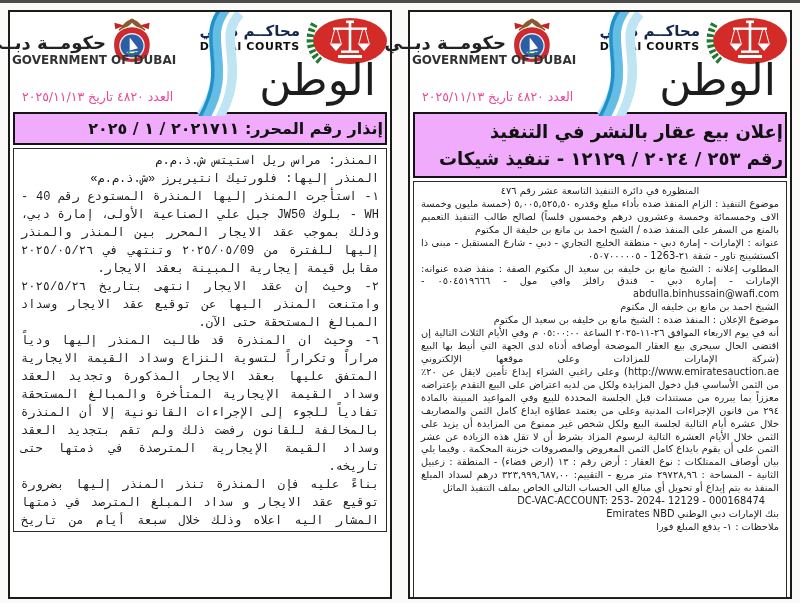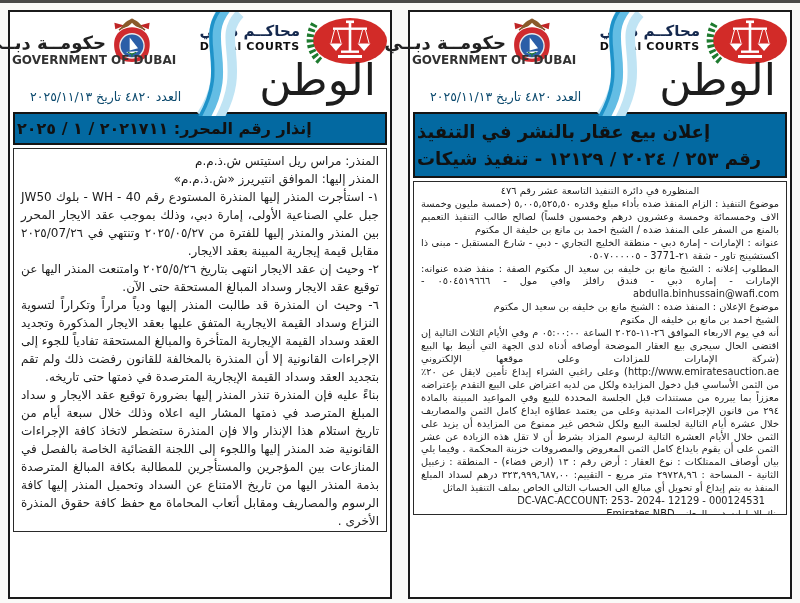--- a/index.html
+++ b/index.html
@@ -19,38 +19,38 @@
   .hdr{position:relative;height:100px;}
   .courts-logo{position:absolute;top:4px;right:2px;}
   .courts-text{position:absolute;top:10px;right:90px;text-align:center;direction:rtl;}
   .courts-ar{font-size:15px;font-weight:bold;color:#15294e;letter-spacing:1px;white-space:nowrap;}
   .courts-en{font-size:11px;font-weight:bold;color:#101010;letter-spacing:0.6px;white-space:nowrap;}
   .swoosh{position:absolute;top:0;left:146px;}
   .gov-crest{position:absolute;top:2px;left:96px;}
   .gov-text{position:absolute;top:20px;left:2px;width:94px;text-align:center;direction:rtl;}
   .gov-ar{font-size:18px;font-weight:bold;color:#222;white-space:nowrap;}
   .gov-en{font-size:12px;font-weight:bold;color:#333;direction:ltr;white-space:nowrap;}
-  .issue-line{position:absolute;top:77px;left:12px;font-size:12.5px;color:#0c4a6e;direction:rtl;white-space:nowrap;margin-left:8px;}
+  .issue-line{position:absolute;top:77px;left:12px;font-size:12.5px;color:#ec4899;direction:rtl;white-space:nowrap;}
   .paper-name{position:absolute;top:46px;right:14px;font-size:44px;font-weight:normal;color:#1d1d1d;direction:rtl;line-height:1;}
 
   
   .title-box{
-    border:2px solid #141414;margin:0 3px;text-align:left;font-weight:bold;
-    direction:rtl;color:#111;background:#0369a1;
+    border:2px solid #141414;margin:0 3px;text-align:right;font-weight:bold;
+    direction:rtl;color:#111;background:#f0abfc;
   }
   .left .title-box{font-size:16px;padding:5px 2px;}
   .right .title-box{font-size:18px;line-height:1.5;padding:4px 2px;}
 
   
   .body-box{
     border:1.5px solid #2a2a2a;margin:3px;padding:3px 7px;direction:rtl;
     text-align:justify;color:#1c1c1c;box-sizing:border-box;overflow:hidden;
   }
-  .left .body-box{font-size:12px;line-height:1.5;height:384px;}
-  .right .body-box{font-size:9.8px;line-height:1.32;height:334px;}
+  .left .body-box{font-size:12px;line-height:1.5;height:384px;font-family:Liberation Mono, monospace;}
+  .right .body-box{font-size:9.8px;line-height:1.32;height:417px;}
   .body-box p{margin:0;}
   .center-line{text-align:center;}
   .acct-line{text-align:left;direction:ltr;padding-right:14px;text-align:right;}
   .bank-line{text-align:right;}
   .notes-line{text-align:right;}
   .signature{font-weight:bold;font-size:19px;text-align:center;margin-top:8px;direction:rtl;}
 </style>
 </head>
 <body>
 
@@ -109,22 +109,22 @@
     </span>
     <div class="issue-line">العدد ٤٨٢٠ تاريخ ٢٠٢٥/١١/١٣</div>
     <div class="paper-name">الوطن</div>
   </div>
 
   <div class="title-box">إنذار رقم المحرر: ٢٠٢١٧١١ / ١ / ٢٠٢٥</div>
 
   <div class="body-box">
     <div>
         <p>المنذر: مراس ريل استيتس ش.ذ.م.م</p>
-        <p>المنذر إليها: الموافق انتيريرز «ش.ذ.م.م»</p>
-        <p>١- استأجرت المنذر إليها المنذرة المستودع رقم 40 - WH - بلوك JW50 جبل علي الصناعية الأولى، إمارة دبي، وذلك بموجب عقد الايجار المحرر بين المنذر والمنذر إليها للفترة من ٢٠٢٥/٠٥/٢٧ وتنتهي في ٢٠٢٥/07/٢٦ مقابل قيمة إيجارية المبينة بعقد الايجار.</p>
+        <p>المنذر إليها: فلورتيك انتيريرز «ش.ذ.م.م»</p>
+        <p>١- استأجرت المنذر إليها المنذرة المستودع رقم 40 - WH - بلوك JW50 جبل علي الصناعية الأولى، إمارة دبي، وذلك بموجب عقد الايجار المحرر بين المنذر والمنذر إليها للفترة من ٢٠٢٥/٠٥/09 وتنتهي في ٢٠٢٥/٠٥/٢٦ مقابل قيمة إيجارية المبينة بعقد الايجار.</p>
         <p>٢- وحيث إن عقد الايجار انتهى بتاريخ ٢٠٢٥/٥/٢٦ وامتنعت المنذر اليها عن توقيع عقد الايجار وسداد المبالغ المستحقة حتى الآن.</p>
         <p>٦- وحيث ان المنذرة قد طالبت المنذر إليها ودياً مراراً وتكراراً لتسوية النزاع وسداد القيمة الايجارية المتفق عليها بعقد الايجار المذكورة وتجديد العقد وسداد القيمة الإيجارية المتأخرة والمبالغ المستحقة تفادياً للجوء إلى الإجراءات القانونية إلا أن المنذرة بالمخالفة للقانون رفضت ذلك ولم تقم بتجديد العقد وسداد القيمة الإيجارية المترصدة في ذمتها حتى تاريخه.</p>
         <p>بناءً عليه فإن المنذرة تنذر المنذر إليها بضرورة توقيع عقد الايجار و سداد المبلغ المترصد في ذمتها المشار اليه اعلاه وذلك خلال سبعة أيام من تاريخ استلام هذا الإنذار والا فإن المنذرة ستضطر لاتخاذ كافة الإجراءات القانونية ضد المنذر إليها واللجوء إلى اللجنة القضائية الخاصة بالفصل في المنازعات بين المؤجرين والمستأجرين للمطالبة بكافة المبالغ المترصدة بذمة المنذر اليها من تاريخ الامتناع عن السداد وتحميل المنذر إليها كافة الرسوم والمصاريف ومقابل أتعاب المحاماة مع حفظ كافة حقوق المنذرة الأخرى .</p>
       </div>
     <div class="signature">الكاتب العدل</div>
   </div>
 </div>
 
 <div class="panel right">
   <div class="hdr">
@@ -183,23 +183,23 @@
 
   <div class="title-box">
     <div>إعلان بيع عقار بالنشر في التنفيذ</div>
     <div>رقم ٢٥٣ / ٢٠٢٤ / ١٢١٢٩ - تنفيذ شيكات</div>
   </div>
 
   <div class="body-box">
     <p class="center-line">المنظورة في دائرة التنفيذ التاسعة عشر رقم ٤٧٦</p>
     <div>
         <p>موضوع التنفيذ : الزام المنفذ ضده بأداء مبلغ وقدره ٥,٠٠٥,٥٢٥,٥٠ (خمسة مليون وخمسة الاف وخمسمائة وخمسة وعشرون درهم وخمسون فلساً) لصالح طالب التنفيذ التعميم بالمنع من السفر على المنفذ ضده / الشيخ احمد بن مانع بن خليفة ال مكتوم</p>
-        <p>عنوانه : الإمارات - إمارة دبي - منطقة الخليج التجاري - دبي - شارع المستقبل - مبنى ذا اكستشينج تاور - شقة ٢١-3771 - ٠٥٠٧٠٠٠٠٠٥</p>
+        <p>عنوانه : الإمارات - إمارة دبي - منطقة الخليج التجاري - دبي - شارع المستقبل - مبنى ذا اكستشينج تاور - شقة ٢١-1263 - ٠٥٠٧٠٠٠٠٠٥</p>
         <p>المطلوب إعلانه : الشيخ مانع بن خليفه بن سعيد ال مكتوم الصفة : منفذ ضده عنوانه: الإمارات - إمارة دبي - فندق رافلز وافي مول - ٠٥٠٤٥١٩٦٦٦ - abdulla.binhussain@wafi.com</p>
+        <p>الشيخ احمد بن مانع بن خليفه ال مكتوم</p>
         <p>موضوع الإعلان : المنفذ ضده : الشيخ مانع بن خليفه بن سعيد ال مكتوم</p>
-        <p>الشيخ احمد بن مانع بن خليفه ال مكتوم</p>
         <p>أنه في يوم الاربعاء الموافق ٢٦-١١-٢٠٢٥ الساعة ٠٥:٠٠:٠٠ م وفي الأيام الثلاث التالية إن اقتضى الحال سيجرى بيع العقار الموضحة أوصافه أدناه لدى الجهة التي أنيط بها البيع (شركة الإمارات للمزادات وعلى موقعها الإلكتروني http://www.emiratesauction.ae) وعلى راغبي الشراء إيداع تأمين لايقل عن ٢٠٪ من الثمن الأساسي قبل دخول المزايدة ولكل من لديه اعتراض على البيع التقدم بإعتراضه معززاً بما يبرره من مستندات قبل الجلسة المحددة للبيع وفي المواعيد المبينة بالمادة ٢٩٤ من قانون الإجراءات المدنية وعلى من يعتمد عطاؤه ايداع كامل الثمن والمصاريف خلال عشرة أيام التالية لجلسة البيع ولكل شخص غير ممنوع من المزايدة أن يزيد على الثمن خلال الأيام العشرة التالية لرسوم المزاد بشرط أن لا تقل هذه الزيادة عن عشر الثمن على أن يقوم بايداع كامل الثمن المعروض والمصروفات خزينة المحكمة . وفيما يلي بيان أوصاف الممتلكات : نوع العقار : أرض رقم : ١٣ (ارض فضاء) - المنطقة : زعبيل الثانية - المساحة : ٢٩٧٢٨,٩٦ متر مربع - التقييم: ٣٢٣,٩٩٩,٦٨٧,٠٠ درهم لسداد المبلغ المنفذ به يتم إيداع أو تحويل أي مبالغ الى الحساب التالي الخاص بملف التنفيذ الماثل</p>
       </div>
-    <p class="acct-line">DC-VAC-ACCOUNT: 253- 2024- 12129 - 000124531</p>
+    <p class="acct-line">DC-VAC-ACCOUNT: 253- 2024- 12129 - 000168474</p>
     <p class="bank-line">بنك الإمارات دبي الوطني Emirates NBD</p>
     <p class="notes-line">ملاحظات : ١- يدفع المبلغ فورا</p>
   </div>
 </div>
 
 </body></html>

